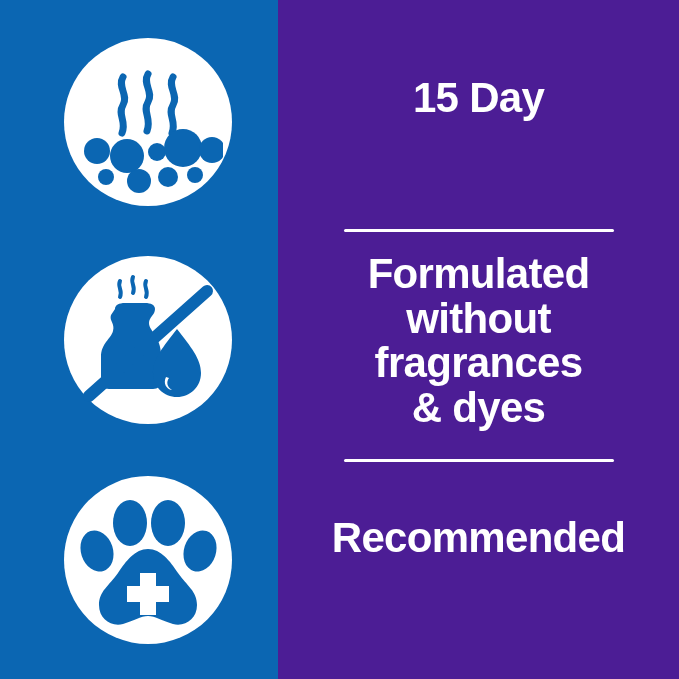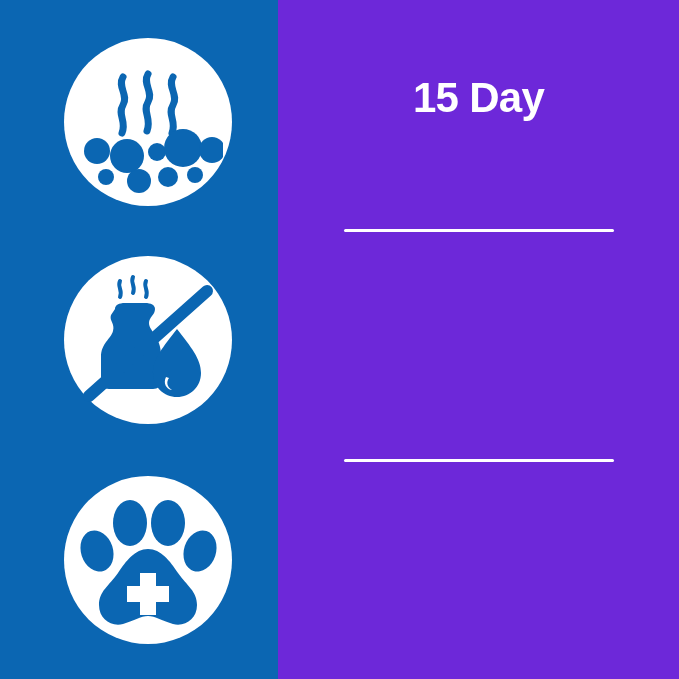--- a/index.html
+++ b/index.html
@@ -18,21 +18,21 @@
   .panel-left {
     width: 278px;
     height: 679px;
     background: #0B66B2;
     position: relative;
     flex: 0 0 278px;
   }
   .panel-right {
     width: 401px;
     height: 679px;
-    background: #6d28d9;
+    background: #4c1d95;
     flex: 0 0 401px;
     display: flex;
     flex-direction: column;
     align-items: center;
     justify-content: flex-start;
     position: relative;
   }
 
   
   .icon-badge {
@@ -158,20 +158,27 @@
   </div>
 
   <div class="panel-right">
 
     <div class="feature-block" id="feature-1">
       <span class="feature-line">15 Day</span>
     </div>
 
     <div class="divider" id="divider-1"></div>
 
+    <div class="feature-block" id="feature-2">
+      <span class="feature-line">Formulated</span>
+      <span class="feature-line">without</span>
+      <span class="feature-line">fragrances</span>
+      <span class="feature-line">&amp; dyes</span>
+    </div>
 
     <div class="divider" id="divider-2"></div>
 
     <div class="feature-block" id="feature-3">
+      <span class="feature-line">Recommended</span>
     </div>
 
   </div>
 </div>
 
 </body></html>

